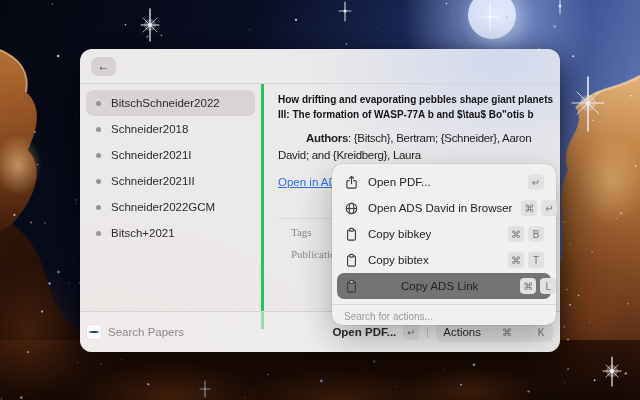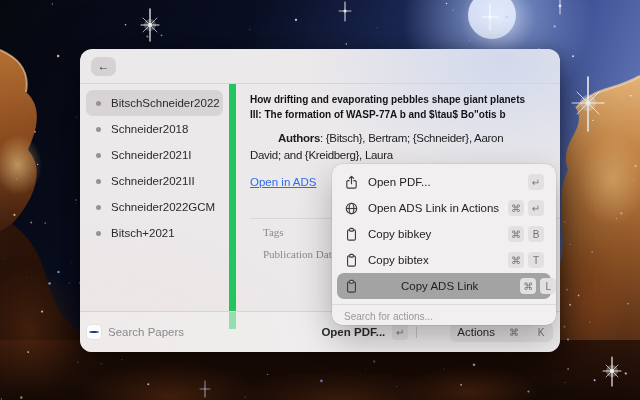--- a/index.html
+++ b/index.html
@@ -18,21 +18,21 @@
       radial-gradient(300px 190px at 6% 100%, rgba(240,219,212,.30), transparent 72%);
     z-index:0;}
   .hdr{position:absolute;top:0;left:0;right:0;height:35px;display:flex;align-items:center;
     gap:10px;padding:0 11px;box-sizing:border-box;border-bottom:1px solid #d8d4d6;z-index:2;}
   .back-btn{width:25px;height:19px;border-radius:7px;background:#d6d2d4;display:flex;
     align-items:center;justify-content:center;color:#39383b;font-size:12px;line-height:1;flex:none;}
   .query{border:none;outline:none;background:transparent;font-family:inherit;
     font-size:12.5px;color:#1b1b1d;flex:1;padding:0;}
 
   .content{position:absolute;top:35px;bottom:23px;left:0;right:0;display:flex;z-index:1;}
-  .listpane{width:156px;flex:none;border-right:7px solid #22c55e;box-sizing:border-box;padding-top:6px;}
+  .listpane{width:184px;flex:none;border-right:3px solid #22c55e;box-sizing:border-box;padding-top:6px;}
   .lrow{height:26px;margin:0 6px;border-radius:7px;display:flex;align-items:center;gap:10px;
     padding:0 10px;}
   .lrow.sel{background:#d8d4d6;}
   .dot{width:5px;height:5px;border-radius:50%;background:#969398;flex:none;}
   .llabel{font-size:11.5px;color:#2a2a2d;white-space:nowrap;}
 
   .detail{flex:1;position:relative;padding:9px 0 0 14px;box-sizing:border-box;}
   .title{font-size:10px;line-height:14.5px;font-weight:700;color:#141416;width:282px;}
   .authors{margin-top:8px;font-size:11.5px;letter-spacing:-0.3px;line-height:17px;color:#1d1d1f;width:282px;}
   .authors b{font-weight:700;margin-left:28px;}
@@ -40,21 +40,21 @@
     text-decoration:underline;}
   .dsep{position:absolute;left:14px;right:0;top:134px;height:1px;background:#dbd7d9;}
   .meta{position:absolute;left:27px;top:137px;font-family:Liberation Serif, serif;}
   .meta span{display:block;height:22px;line-height:22px;font-size:11px;color:#8b898d;}
 
   
   .menu{position:absolute;left:252px;top:115px;width:224px;height:161px;z-index:5;
     background:#f2eff0;border-radius:10px;box-sizing:border-box;padding-top:5px;
     box-shadow:0 0 0 .5px rgba(0,0,0,.12),0 14px 36px rgba(0,0,0,.28);}
   .mrow{height:26px;margin:0 5px;padding:0 7px;border-radius:7px;display:flex;align-items:center;gap:9px;}
-  .mrow.sel{background:#a3a3a3;gap:42px;}
+  .mrow.sel{background:#737373;gap:42px;}
   .micon{width:15px;height:15px;flex:none;color:#3c3b3e;}
   .micon svg{display:block;width:15px;height:15px;}
   .mlabel{font-size:11.5px;color:#222125;flex:1;white-space:nowrap;}
   .keys{display:flex;gap:4px;flex:none;}
   .key{min-width:16px;height:16px;padding:0 2px;border-radius:4px;background:#e3e0e2;
     color:#767379;font-size:10px;display:flex;align-items:center;justify-content:center;box-sizing:border-box;}
   .msep{height:1px;background:#ddd9db;margin-top:5px;}
   .msearch{display:block;width:100%;height:23px;border:none;outline:none;background:transparent;
     font-family:inherit;font-size:10px;color:#6d6b70;padding:0 12px;box-sizing:border-box;}
   .msearch::placeholder{color:#9b989c;}
@@ -63,22 +63,22 @@
   .footer{position:absolute;left:0;right:0;bottom:0;height:41px;border-top:1px solid #d8d4d6;
     display:flex;align-items:center;gap:7px;padding:16px 7px;box-sizing:border-box;z-index:2;
     background:rgba(243,240,241,.55);border-radius:0 0 12px 12px;}
   .app-icon{width:14px;height:14px;border-radius:4px;background:#fdfdfd;flex:none;
     display:flex;align-items:center;justify-content:center;box-shadow:0 0 0 .5px rgba(0,0,0,.08);}
   .app-icon i{display:block;width:10px;height:2.5px;border-radius:1px;
     background:linear-gradient(90deg,#8fa6c8,#274a8f 30%,#16306b 60%,#8fa6c8);}
   .fname{font-size:11.5px;color:#8b898d;flex:1;}
   .fprimary{font-size:11.5px;font-weight:700;color:#2b2a2e;}
   .fdiv{width:1px;height:11px;background:#c9c6c8;margin:0 1px;}
-  .actions-group{display:flex;align-items:center;gap:11px;background:rgba(0,0,0,.05);
-    border-radius:6px;padding:2px 4px 2px 7px;margin-left:25px;}
+  .actions-group{display:flex;align-items:center;gap:18px;background:rgba(0,0,0,.05);
+    border-radius:6px;padding:2px 4px 2px 7px;}
   .factions{font-size:11.5px;font-weight:500;color:#2b2a2e;}
 </style>
 </head>
 <body>
 
 <div class="stage">
 
   <svg class="bg-svg" viewBox="0 0 640 400" preserveAspectRatio="none">
     <defs>
       <linearGradient id="sky" x1="0" y1="0" x2="1" y2="0.3">
@@ -424,21 +424,21 @@
           </span>
       </div>
       <div class="mrow">
         <span class="micon">
           <svg viewBox="0 0 16 16" fill="none" stroke="currentColor" stroke-width="1.2">
               <circle cx="8" cy="8" r="5.6"></circle>
               <ellipse cx="8" cy="8" rx="2.5" ry="5.6"></ellipse>
               <path d="M2.4 8h11.2"></path>
             </svg>
         </span>
-        <span class="mlabel">Open ADS Link in Actions</span>
+        <span class="mlabel">Open ADS David in Browser</span>
         <span class="keys">
             <span class="key">⌘</span>
             <span class="key">↵</span>
           </span>
       </div>
       <div class="mrow">
         <span class="micon">
           <svg viewBox="0 0 16 16" fill="none" stroke="currentColor" stroke-width="1.2" stroke-linejoin="round">
               <rect x="3.8" y="3" width="8.4" height="11" rx="1.6"></rect>
               <rect x="6" y="1.4" width="4" height="3" rx="1" fill="#f2eff0"></rect>

